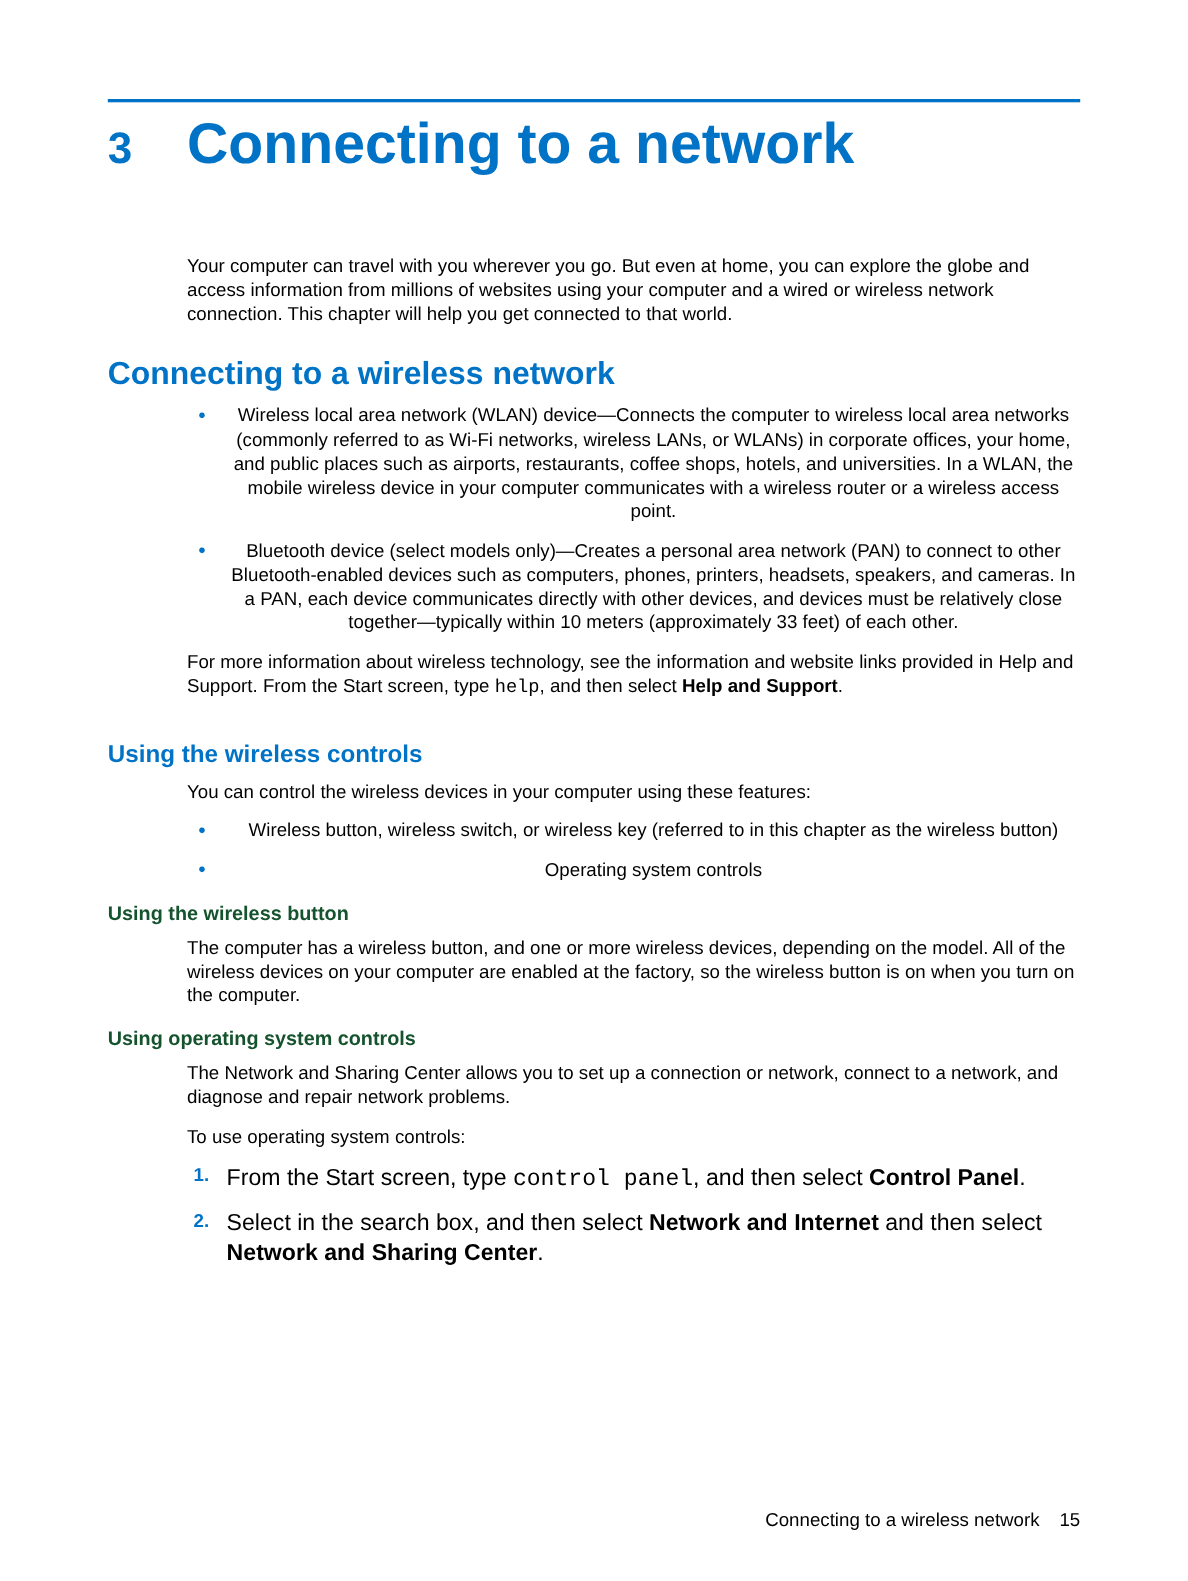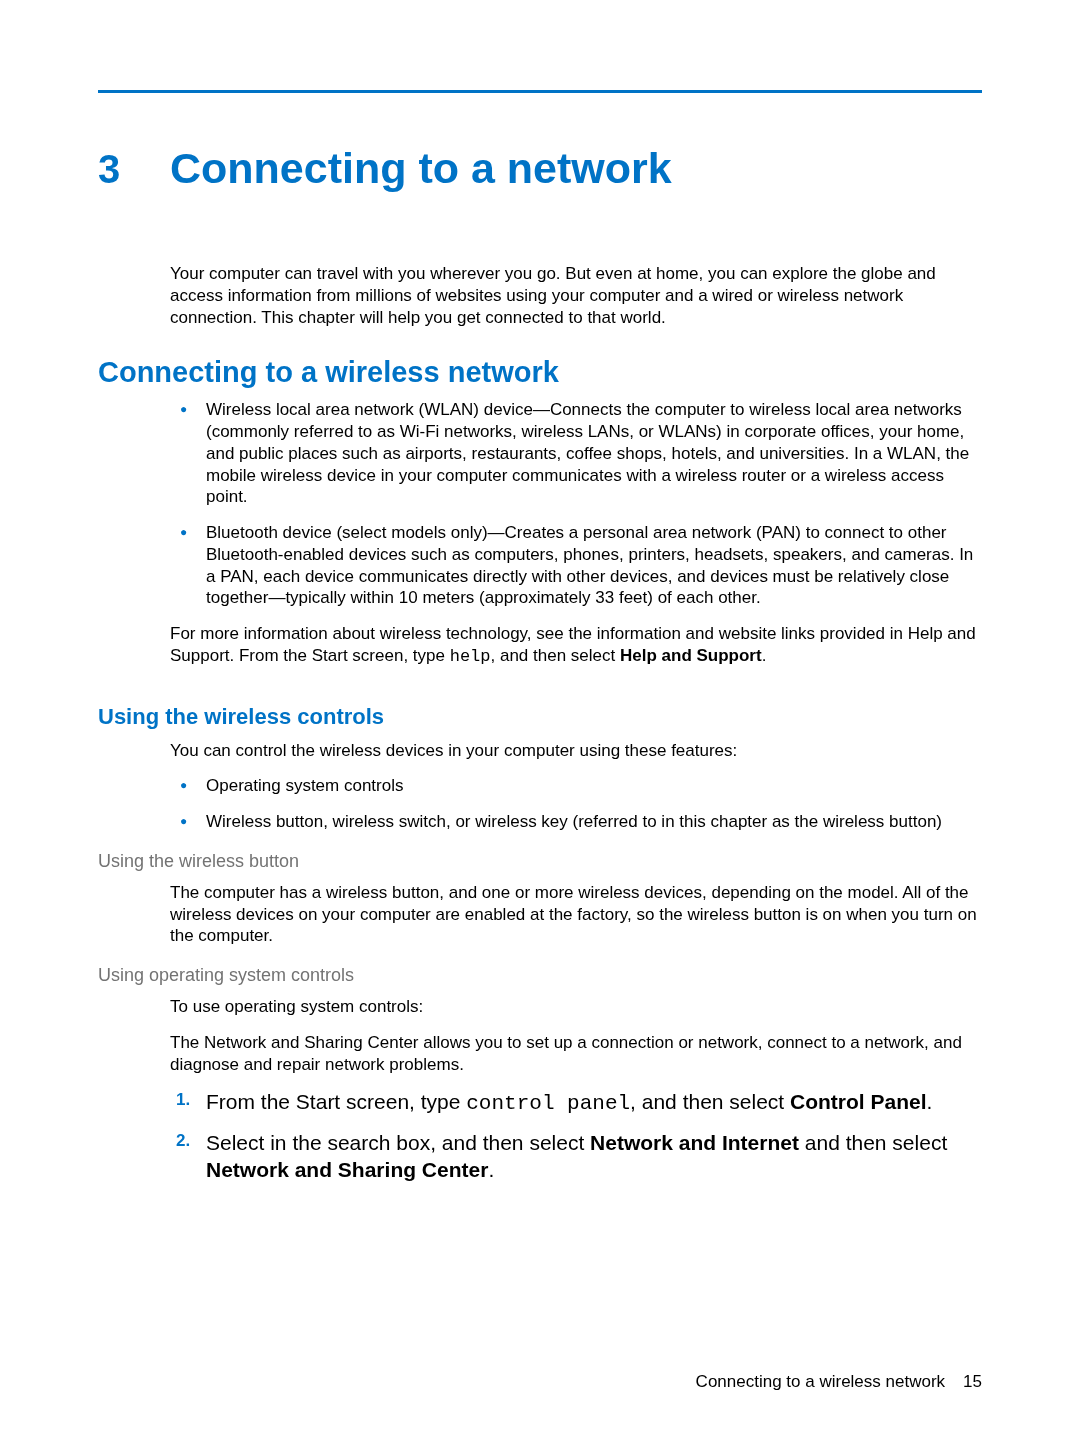--- a/index.html
+++ b/index.html
@@ -30,22 +30,21 @@
   }
   .chapter-num {
     color: #0073c6;
     font-weight: bold;
     font-size: 40px;
     width: 72px;
   }
   .chapter-title {
     color: #0073c6;
     font-weight: bold;
-    font-size: 43px;
-    margin-top: 43px;
+    font-size: 52px;
   }
   .body-indent {
     margin-left: 72px;
   }
   p.body {
     font-size: 17px;
     line-height: 1.28;
     margin: 0 0 14px 0;
   }
   h2.section {
@@ -54,29 +53,30 @@
     font-size: 29px;
     margin: 28px 0 10px 0;
   }
   h3.subsection {
     color: #0073c6;
     font-weight: bold;
     font-size: 22px;
     margin: 36px 0 10px 0;
   }
   h4.subsubsection {
-    color: #737373;
-    font-weight: normal;
+    color: #14532d;
+    font-weight: bold;
     font-size: 18px;
     margin: 18px 0 10px 0;
   }
   ul.bul {
     list-style: none;
     padding: 0;
     margin: 0 0 14px 0;
+    text-align: center;
   }
   ul.bul > li {
     position: relative;
     font-size: 17px;
     line-height: 1.28;
     padding-left: 36px;
     margin: 0 0 14px 0;
   }
   ul.bul > li::before {
     content: "\25CF";
@@ -151,36 +151,36 @@
       <span>For more information about wireless technology, see the information and website links provided in Help and Support. From the Start screen, type </span><span class="mono">help</span><span>, and then select </span><b>Help and Support</b><span>.</span>
     </p>
   </div>
 
   <h3 class="subsection">Using the wireless controls</h3>
 
   <div class="body-indent">
     <p class="body">You can control the wireless devices in your computer using these features:</p>
 
     <ul class="bul">
+      <li>Wireless button, wireless switch, or wireless key (referred to in this chapter as the wireless button)</li>
       <li>Operating system controls</li>
-      <li>Wireless button, wireless switch, or wireless key (referred to in this chapter as the wireless button)</li>
     </ul>
   </div>
 
   <h4 class="subsubsection">Using the wireless button</h4>
 
   <div class="body-indent">
     <p class="body">The computer has a wireless button, and one or more wireless devices, depending on the model. All of the wireless devices on your computer are enabled at the factory, so the wireless button is on when you turn on the computer.</p>
   </div>
 
   <h4 class="subsubsection">Using operating system controls</h4>
 
   <div class="body-indent">
+    <p class="body">The Network and Sharing Center allows you to set up a connection or network, connect to a network, and diagnose and repair network problems.</p>
     <p class="body">To use operating system controls:</p>
-    <p class="body">The Network and Sharing Center allows you to set up a connection or network, connect to a network, and diagnose and repair network problems.</p>
 
     <ol class="num">
       <li>
         <span>From the Start screen, type </span><span class="mono">control panel</span><span>, and then select </span><b>Control Panel</b><span>.</span>
       </li>
       <li>
         <span>Select in the search box, and then select </span><b>Network and Internet</b><span> and then select </span><b>Network and Sharing Center</b><span>.</span>
       </li>
     </ol>
   </div>

